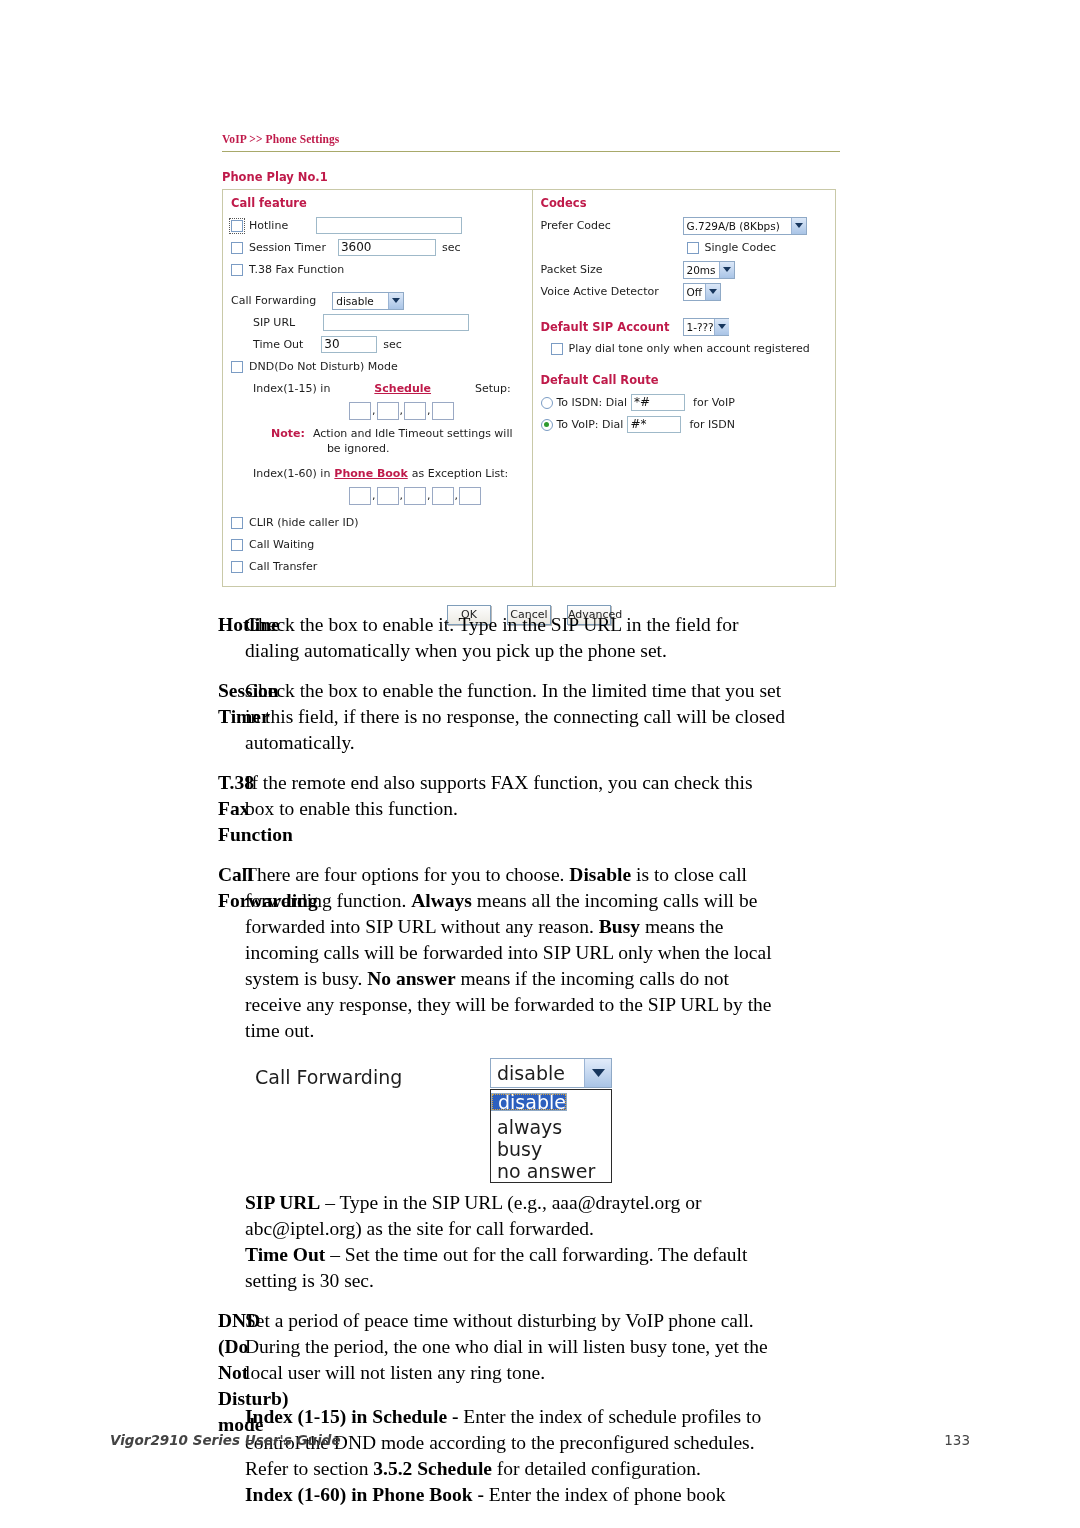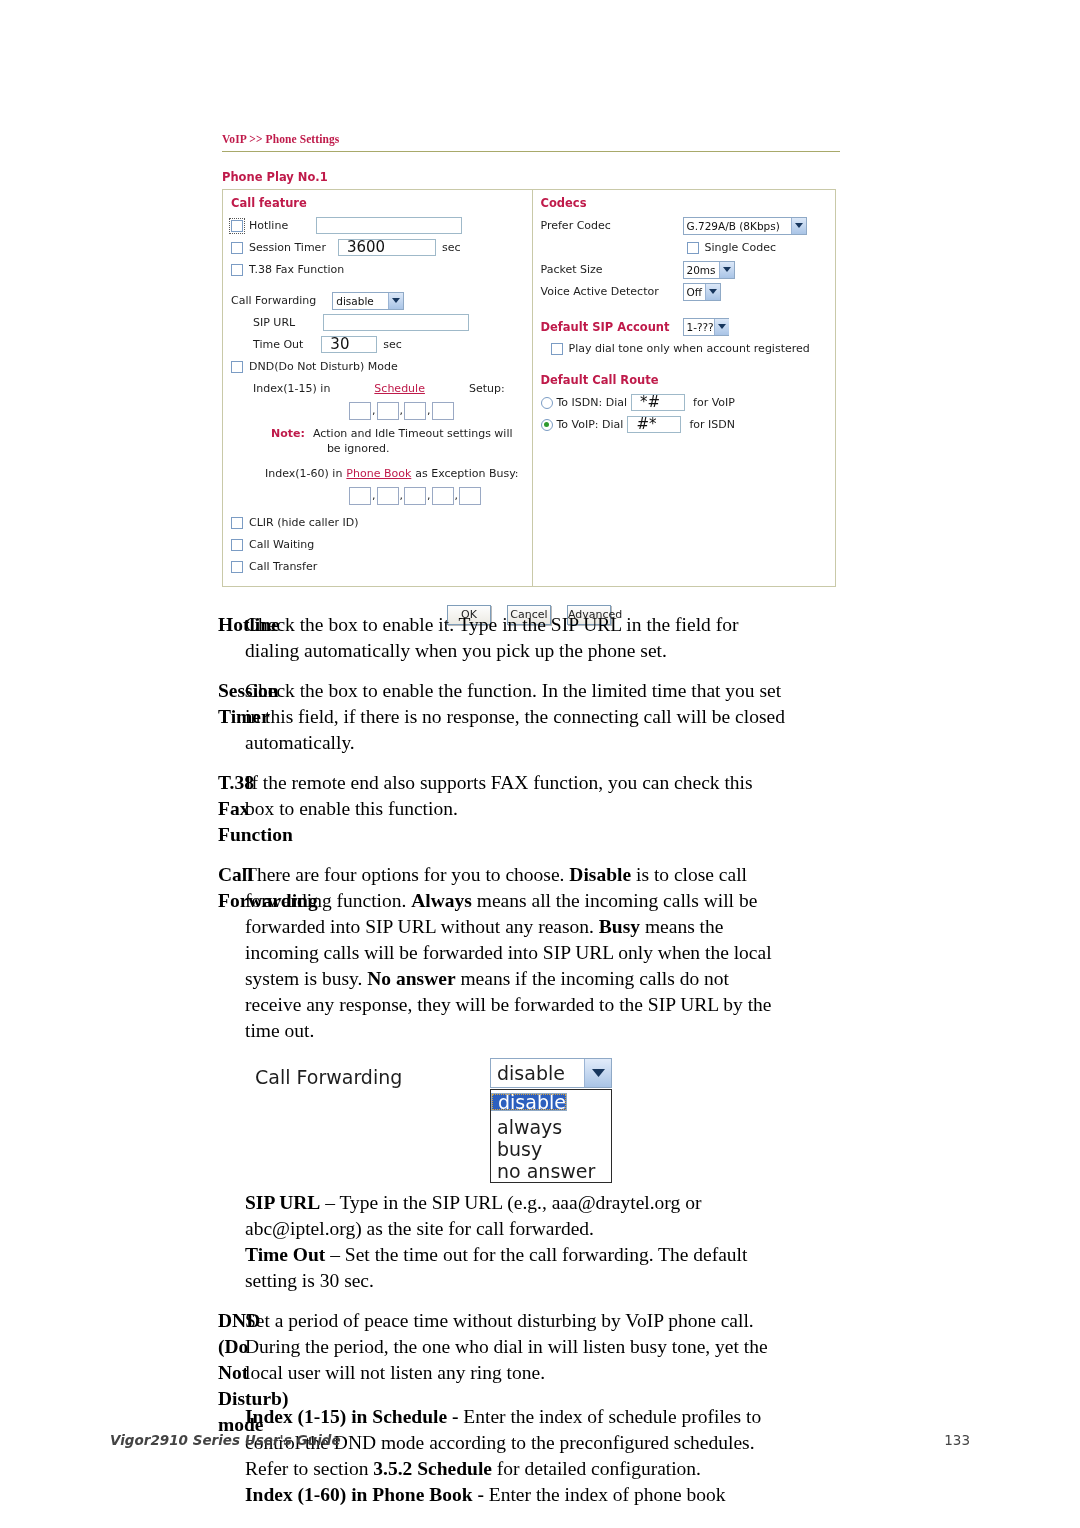--- a/index.html
+++ b/index.html
@@ -112,23 +112,23 @@
     width: 5px; height: 5px;
     border-radius: 50%;
     background: #2f9a2f;
   }
   .txtin {
     border: 1px solid #9fb9c9;
     background: #fff;
     height: 17px;
     box-sizing: border-box;
     font-family: "DejaVu Sans", sans-serif;
-    font-size: 15px;
+    font-size: 12px;
     color: #111;
-    padding: 0 8px;
+    padding: 0 2px;
     line-height: 15px;
     display: inline-block;
     overflow: hidden;
     white-space: nowrap;
   }
   .sel {
     border: 1px solid #8fa9c6;
     background: #fff;
     height: 18px;
     box-sizing: border-box;
@@ -150,21 +150,21 @@
     justify-content: center;
     flex: none;
   }
   .sel .arrow svg { display:block; }
   .sublabel {
     margin-left: 22px;
   }
   .note-red { color: #bf1a4a; font-weight: bold; }
   .link-red {
     color: #bf1a4a;
-    font-weight: normal;
+    font-weight: bold;
     text-decoration: underline;
   }
   .idxbox {
     width: 22px;
     height: 18px;
     border: 1px solid #9aa9c4;
     background: #fff;
     display: inline-block;
     box-sizing: border-box;
     vertical-align: middle;
@@ -385,24 +385,24 @@
       </div>
 
       <div style="margin-left:40px;margin-top:6px;display:flex;">
         <span class="note-red">Note:</span>
         <span style="margin-left:8px;">
           <span class="lbl">Action and Idle Timeout settings will</span><br>
           <span class="lbl" style="margin-left:14px;display:inline-block;margin-top:2px;text-align:center;">be ignored.</span>
         </span>
       </div>
 
-      <div class="row" style="margin-left:34px;margin-top:8px;">
+      <div class="row" style="margin-left:22px;margin-top:8px;">
         <span class="lbl">Index(1-60) in</span>
         <span class="link-red" style="margin:0 4px;">Phone Book</span>
-        <span class="lbl">as Exception Busy:</span>
+        <span class="lbl">as Exception List:</span>
       </div>
 
       <div class="row" style="margin-left:118px;">
         <span class="idxbox"></span>
           <span class="idxsep">,</span>
         <span class="idxbox"></span>
           <span class="idxsep">,</span>
         <span class="idxbox"></span>
           <span class="idxsep">,</span>
         <span class="idxbox"></span>

